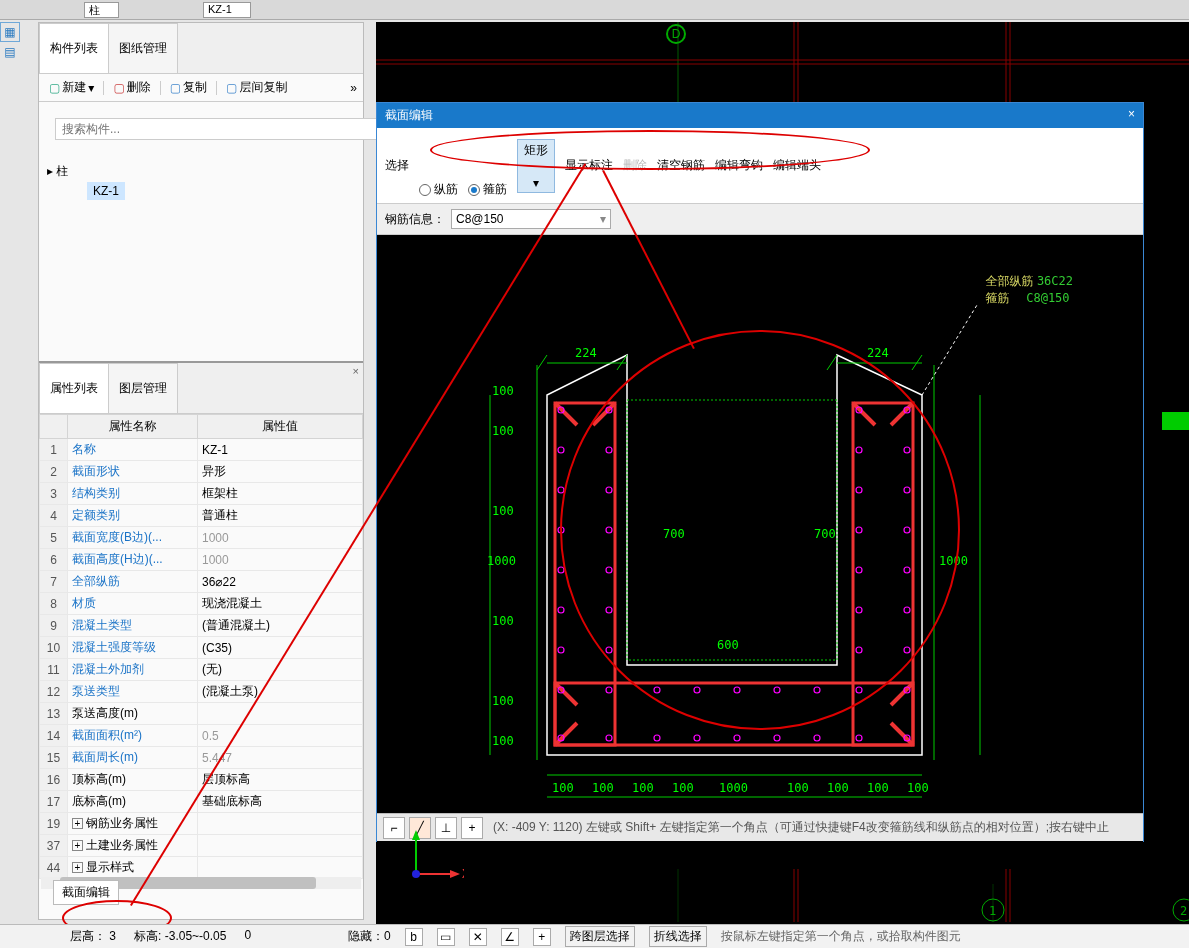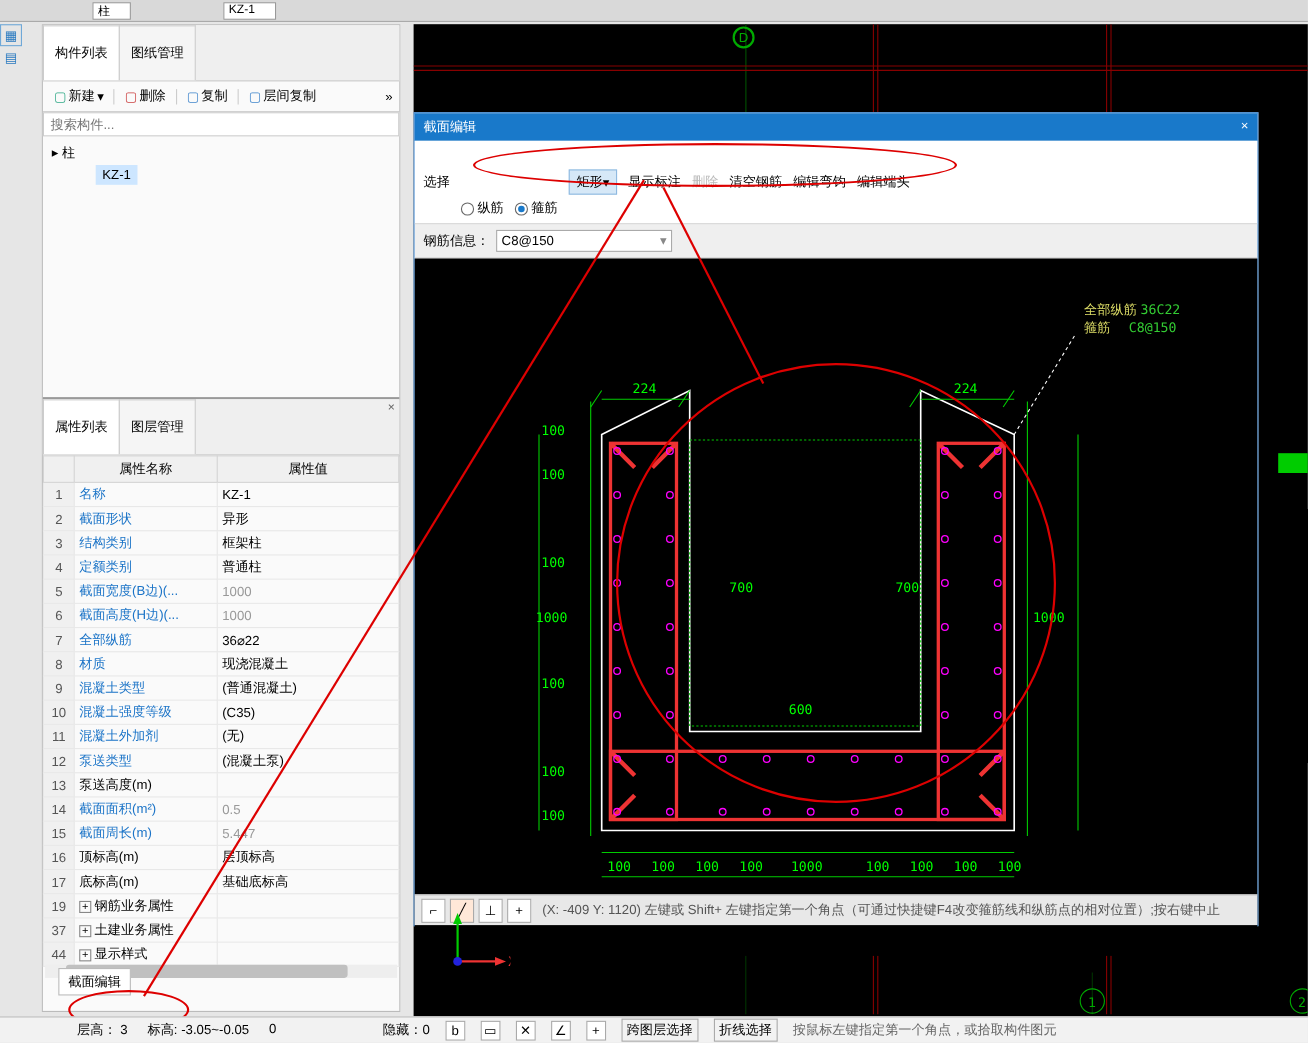--- a/index.html
+++ b/index.html
@@ -8,21 +8,21 @@
 .top-select{height:16px;border:1px solid #999;background:#fff;padding:0 18px 0 4px;font-size:11px;}
 .icon-btn{width:20px;height:20px;display:inline-flex;align-items:center;justify-content:center;cursor:pointer;}
 .left-panel{position:absolute;left:38px;top:22px;width:326px;height:898px;background:#fafafa;border:1px solid #bbb;}
 .left-icons{position:absolute;left:0;top:22px;width:38px;height:24px;}
 .tabs{display:flex;border-bottom:1px solid #ccc;background:#efefef;}
 .tab{padding:16px 10px;border:1px solid #ccc;border-bottom:none;background:#f5f5f5;margin-right:-1px;cursor:pointer;}
 .tab.active{background:#fff;}
 .toolbar{display:flex;align-items:center;padding:3px 6px;border-bottom:1px solid #ccc;gap:2px;}
 .tb-btn{padding:2px 4px;display:flex;align-items:center;gap:2px;cursor:pointer;}
 .tb-sep{width:1px;height:14px;background:#ccc;margin:0 3px;}
-.search{width:100%;padding:3px 6px;border:1px solid #ccc;margin:0;}
+.search{width:100%;padding:3px 6px;border:1px solid #ccc;margin:16px;}
 .tree{padding:6px 8px;}
 .tree-item{padding:1px 0;}
 .tree-item.sel{background:#cde6ff;display:inline-block;padding:2px 6px;}
 .prop-panel{position:absolute;left:0;top:338px;width:100%;height:558px;border-top:2px solid #999;}
 .close-x{position:absolute;top:2px;right:4px;font-size:11px;color:#666;cursor:pointer;}
 .prop-table{width:100%;border-collapse:collapse;}
 .prop-table th{background:#f0f0f0;border:1px solid #d4d4d4;padding:3px;font-weight:normal;}
 .prop-table td{border:1px solid #e8e8e8;padding:2px 4px;height:20px;}
 .prop-table td.num{background:#f0f0f0;text-align:center;width:28px;color:#555;}
 .prop-table td.name{width:130px;}
@@ -31,21 +31,21 @@
 .plus-box{display:inline-block;width:11px;height:11px;border:1px solid #888;text-align:center;line-height:9px;font-size:10px;margin-right:3px;}
 .sect-btn{position:absolute;bottom:14px;left:14px;border:1px solid #bbb;background:#fff;padding:3px 8px;cursor:pointer;}
 .canvas-area{position:absolute;left:376px;top:22px;right:0;bottom:24px;background:#000;}
 .grid-label-D{position:absolute;top:2px;left:290px;width:20px;height:20px;border:2px solid #0a0;border-radius:50%;color:#0a0;text-align:center;line-height:16px;}
 .editor-window{position:absolute;left:0;top:80px;width:768px;height:740px;border:1px solid #3a87d4;background:#eaeaea;}
 .editor-title{background:#1979ca;color:#fff;padding:4px 8px;display:flex;justify-content:space-between;}
 .editor-toolbar{background:#fff;padding:5px 8px;display:flex;align-items:center;gap:10px;border-bottom:1px solid #ccc;}
 .radio{display:flex;align-items:center;gap:3px;margin-top:48px;}
 .radio-dot{width:12px;height:12px;border:1px solid #666;border-radius:50%;display:inline-flex;align-items:center;justify-content:center;}
 .radio-dot.on::after{content:"";width:6px;height:6px;background:#1979ca;border-radius:50%;}
-.shape-btn{border:1px solid #8fb9e0;background:#d6e8f7;padding:2px 6px;display:flex;align-items:center;gap:0;}
+.shape-btn{border:1px solid #8fb9e0;background:#d6e8f7;padding:2px 6px;display:flex;align-items:center;gap:17px;flex-direction:column;}
 .info-bar{background:#efefef;padding:5px 8px;display:flex;align-items:center;gap:6px;border-bottom:1px solid #ccc;}
 .info-input{border:1px solid #aaa;padding:2px 4px;width:160px;background:#fff;}
 .editor-canvas{background:#000;flex:1;position:relative;height:634px;}
 .btm-tools{position:absolute;bottom:0;left:0;right:0;height:28px;background:#e8e8e8;display:flex;align-items:center;padding:0 6px;gap:4px;border-top:1px solid #bbb;}
 .btm-icon{width:22px;height:22px;border:1px solid #aaa;background:#fff;display:flex;align-items:center;justify-content:center;}
 .status-bar{position:absolute;bottom:0;left:0;right:0;height:24px;background:#f2f2f2;border-top:1px solid #bbb;display:flex;align-items:center;padding:0 8px;gap:14px;font-size:11px;}
 .status-left{position:absolute;left:70px;display:flex;gap:18px;}
 .red-oval{position:absolute;border:2px solid #d00;border-radius:50%;pointer-events:none;}
 .red-line{position:absolute;background:#d00;transform-origin:top left;pointer-events:none;height:1.5px;}
 .green-txt{color:#3c3;font-family:monospace;}

